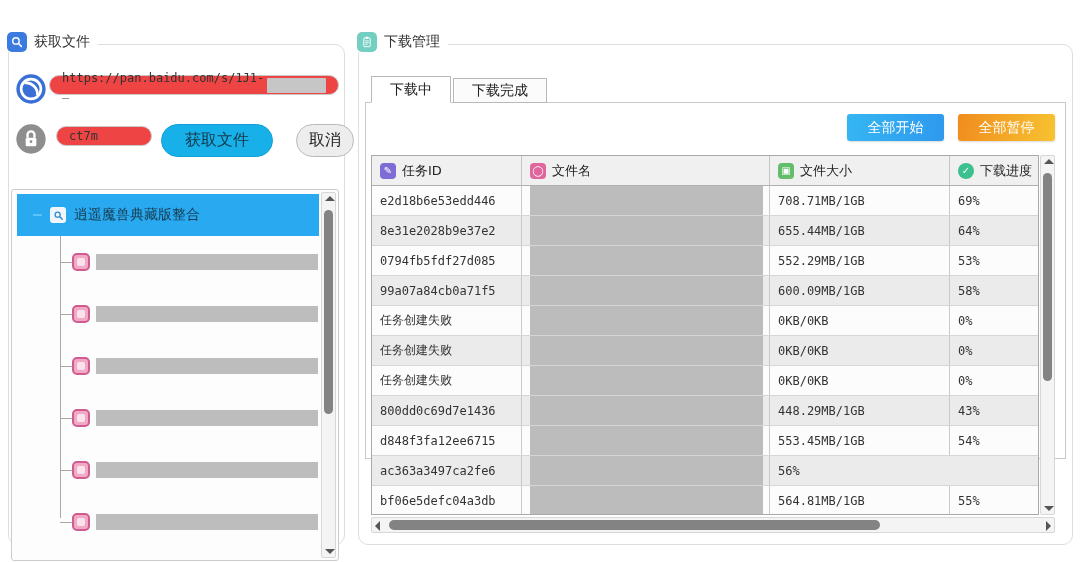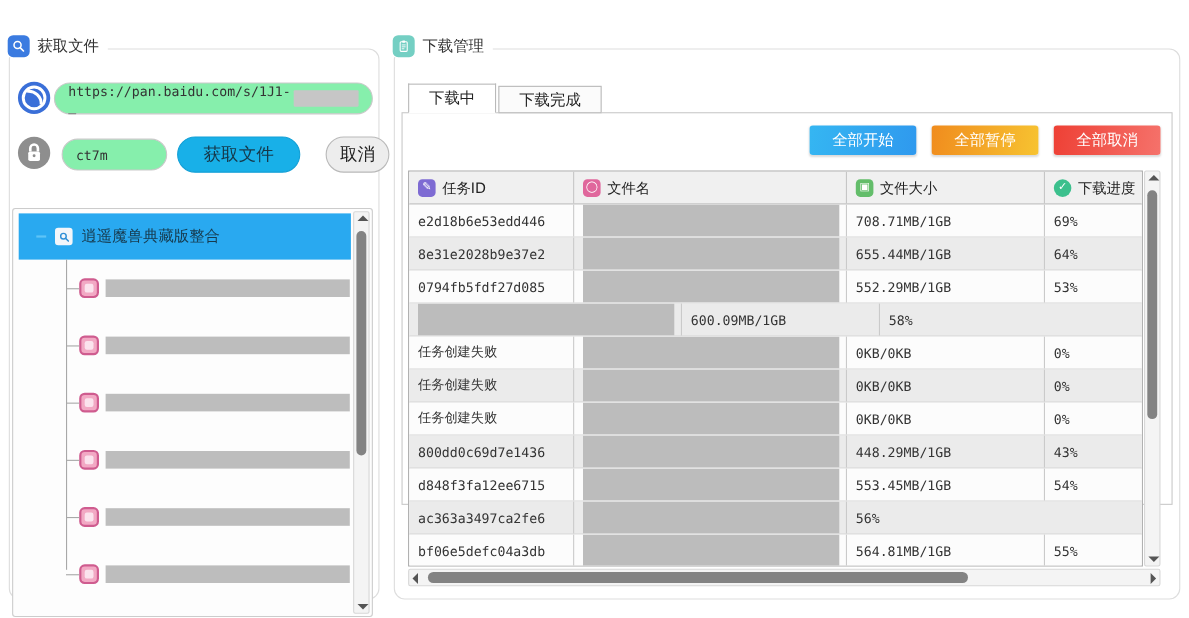--- a/index.html
+++ b/index.html
@@ -12,22 +12,22 @@
   .panel { position:absolute; border:1px solid #ddd; border-radius:10px; background:#fff; }
   .legend { position:absolute; top:-13px; left:-2px; display:flex; align-items:center; gap:7px;
             background:#fff; padding:0 8px 0 0; font-size:14px; color:#333; }
   .legend-badge { width:20px; height:20px; border-radius:5px; display:flex; align-items:center; justify-content:center; }
 
   .left-panel  { left:8px;  top:44px; width:337px; height:501px; }
   .right-panel { left:358px; top:44px; width:715px; height:501px; }
 
   
   .circle-badge { position:absolute; width:32px; height:32px; border-radius:50%; }
-  .pill-input { position:absolute; height:29px; border:1px solid #c9c9c9; border-radius:15px;
-                background:#86efac; display:flex; align-items:center; padding:0 12px;
+  .pill-input { position:absolute; height:20px; border:1px solid #c9c9c9; border-radius:15px;
+                background:#ef4444; display:flex; align-items:center; padding:0 12px;
                 font-size:12px; color:#333; }
   .url-redact { height:15px; width:108px; background:#c6c6c6; margin-left:3px; border-radius:1px; }
   .pill-btn { position:absolute; height:33px; border-radius:17px; display:flex; align-items:center;
               justify-content:center; font-size:16px; cursor:pointer; }
   .btn-get { background:#18b0e8; color:#16384a; border:1px solid #14a0d6; }
   .btn-cancel { background:#ededed; color:#222; border:1px solid #b9b9b9; }
 
   
   .tree-box { position:absolute; left:2px; top:124px; width:328px; height:372px;
               border:1px solid #ccc; border-radius:3px; background:#fdfdfd; overflow:hidden;margin-top:20px; }
@@ -224,21 +224,20 @@
     <div class="tabstrip">
       <div class="tab active">下载中</div>
       <div class="tab">下载完成</div>
     </div>
 
     <div class="tabpanel">
 
       <div class="actions">
         <button class="grad-btn btn-start">全部开始</button>
         <button class="grad-btn btn-pause">全部暂停</button>
-        <button class="grad-btn btn-cancelall">全部取消</button>
       </div>
 
       <div class="table">
         <div class="thead">
           <div class="hcell c-id">
             <span class="hicon ic-task">✎</span>
             <span>任务ID</span>
           </div>
           <div class="hcell c-name">
             <span class="hicon ic-file">◯</span>
@@ -272,20 +271,21 @@
   </div>
             <div class="trow">
     <div class="tcell c-id">0794fb5fdf27d085</div>
     <div class="tcell c-name" style="padding-left:6px;">
       <span class="redact-bar"></span>
     </div>
     <div class="tcell c-size">552.29MB/1GB</div>
     <div class="tcell c-prog">53%</div>
   </div>
             <div class="trow alt">
+    <div class="tcell c-id">99a07a84cb0a71f5</div>
     <div class="tcell c-name" style="padding-left:6px;">
       <span class="redact-bar"></span>
     </div>
     <div class="tcell c-size">600.09MB/1GB</div>
     <div class="tcell c-prog">58%</div>
   </div>
             <div class="trow">
     <div class="tcell c-id">任务创建失败</div>
     <div class="tcell c-name" style="padding-left:6px;">
       <span class="redact-bar"></span>

